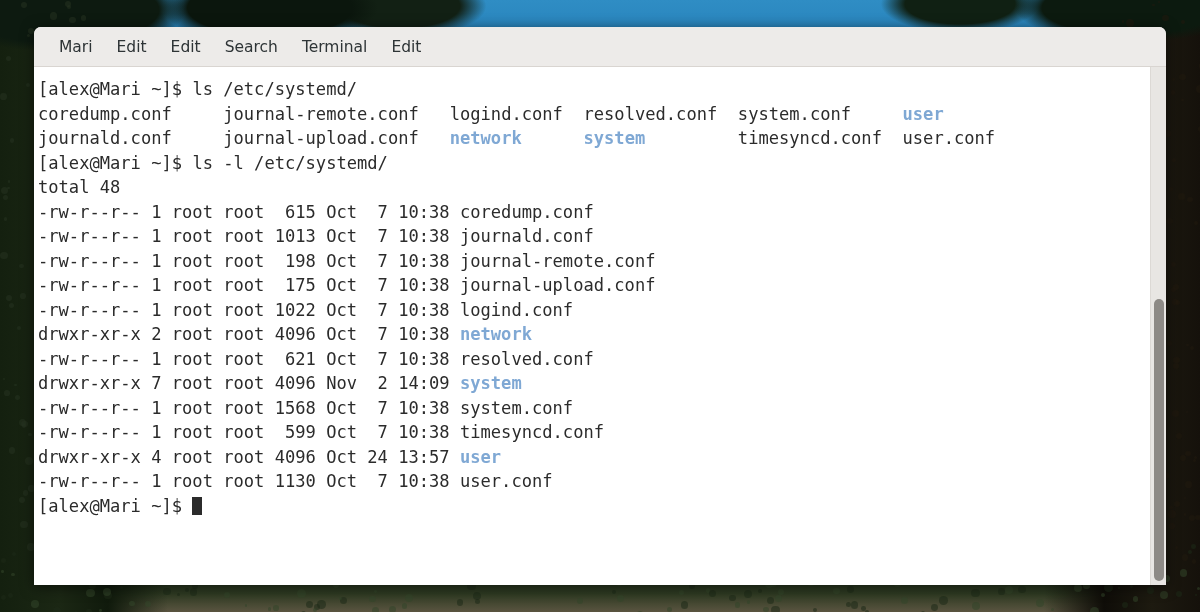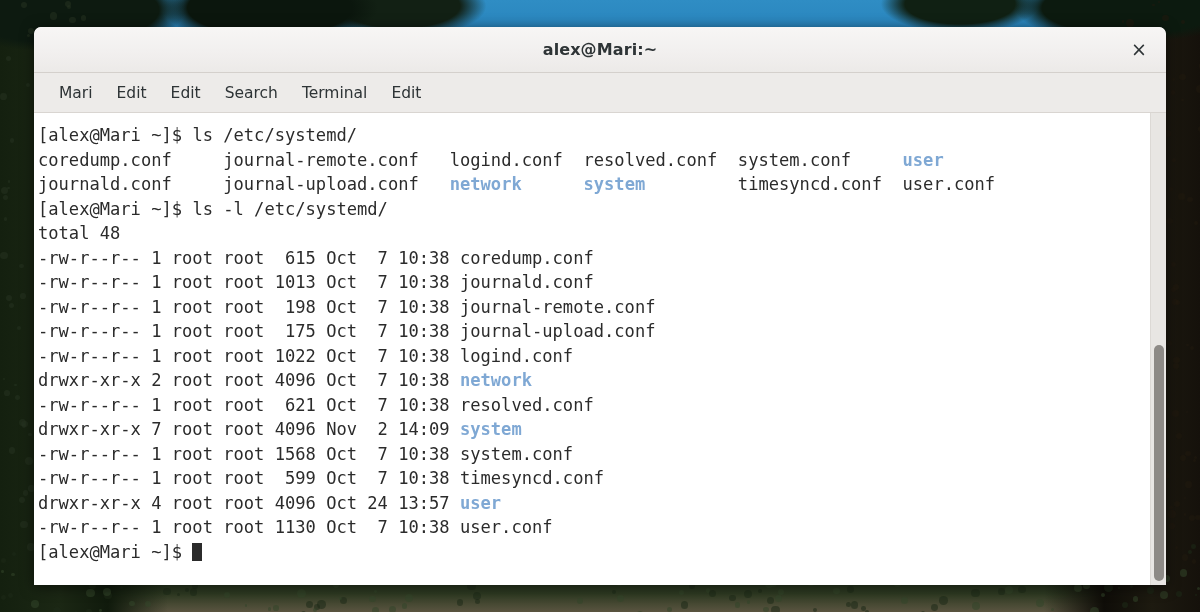--- a/index.html
+++ b/index.html
@@ -597,24 +597,20 @@
     <div class="speck" style="left: 1126.97px; top: 348.905px; width: 5.27756px; height: 5.27756px; background: rgb(32, 25, 15);"></div>
     <div class="speck" style="left: 1171.22px; top: 262.477px; width: 4.64629px; height: 4.64629px; background: rgb(32, 25, 15);"></div>
     <div class="speck" style="left: 1128.87px; top: 89.7103px; width: 3.16481px; height: 3.16481px; background: rgb(32, 25, 15);"></div>
     <div class="speck" style="left: 1185.74px; top: 410.9px; width: 2.21462px; height: 2.21462px; background: rgb(32, 25, 15);"></div>
     <div class="speck" style="left: 1111.34px; top: 509.587px; width: 6.62681px; height: 6.62681px; background: rgb(32, 25, 15);"></div>
     <div class="speck" style="left: 1153.37px; top: 355.245px; width: 6.13823px; height: 6.13823px; background: rgb(32, 25, 15);"></div>
   </div>
 
 <div id="term-window">
 
-  <div id="titlebar">
-    <span id="title-text">alex@Mari:~</span>
-    <span id="close-btn">×</span>
-  </div>
 
   <div id="menubar">
     <span class="menu-item">Mari</span>
     <span class="menu-item">Edit</span>
     <span class="menu-item">Edit</span>
     <span class="menu-item">Search</span>
     <span class="menu-item">Terminal</span>
     <span class="menu-item">Edit</span>
   </div>
 

